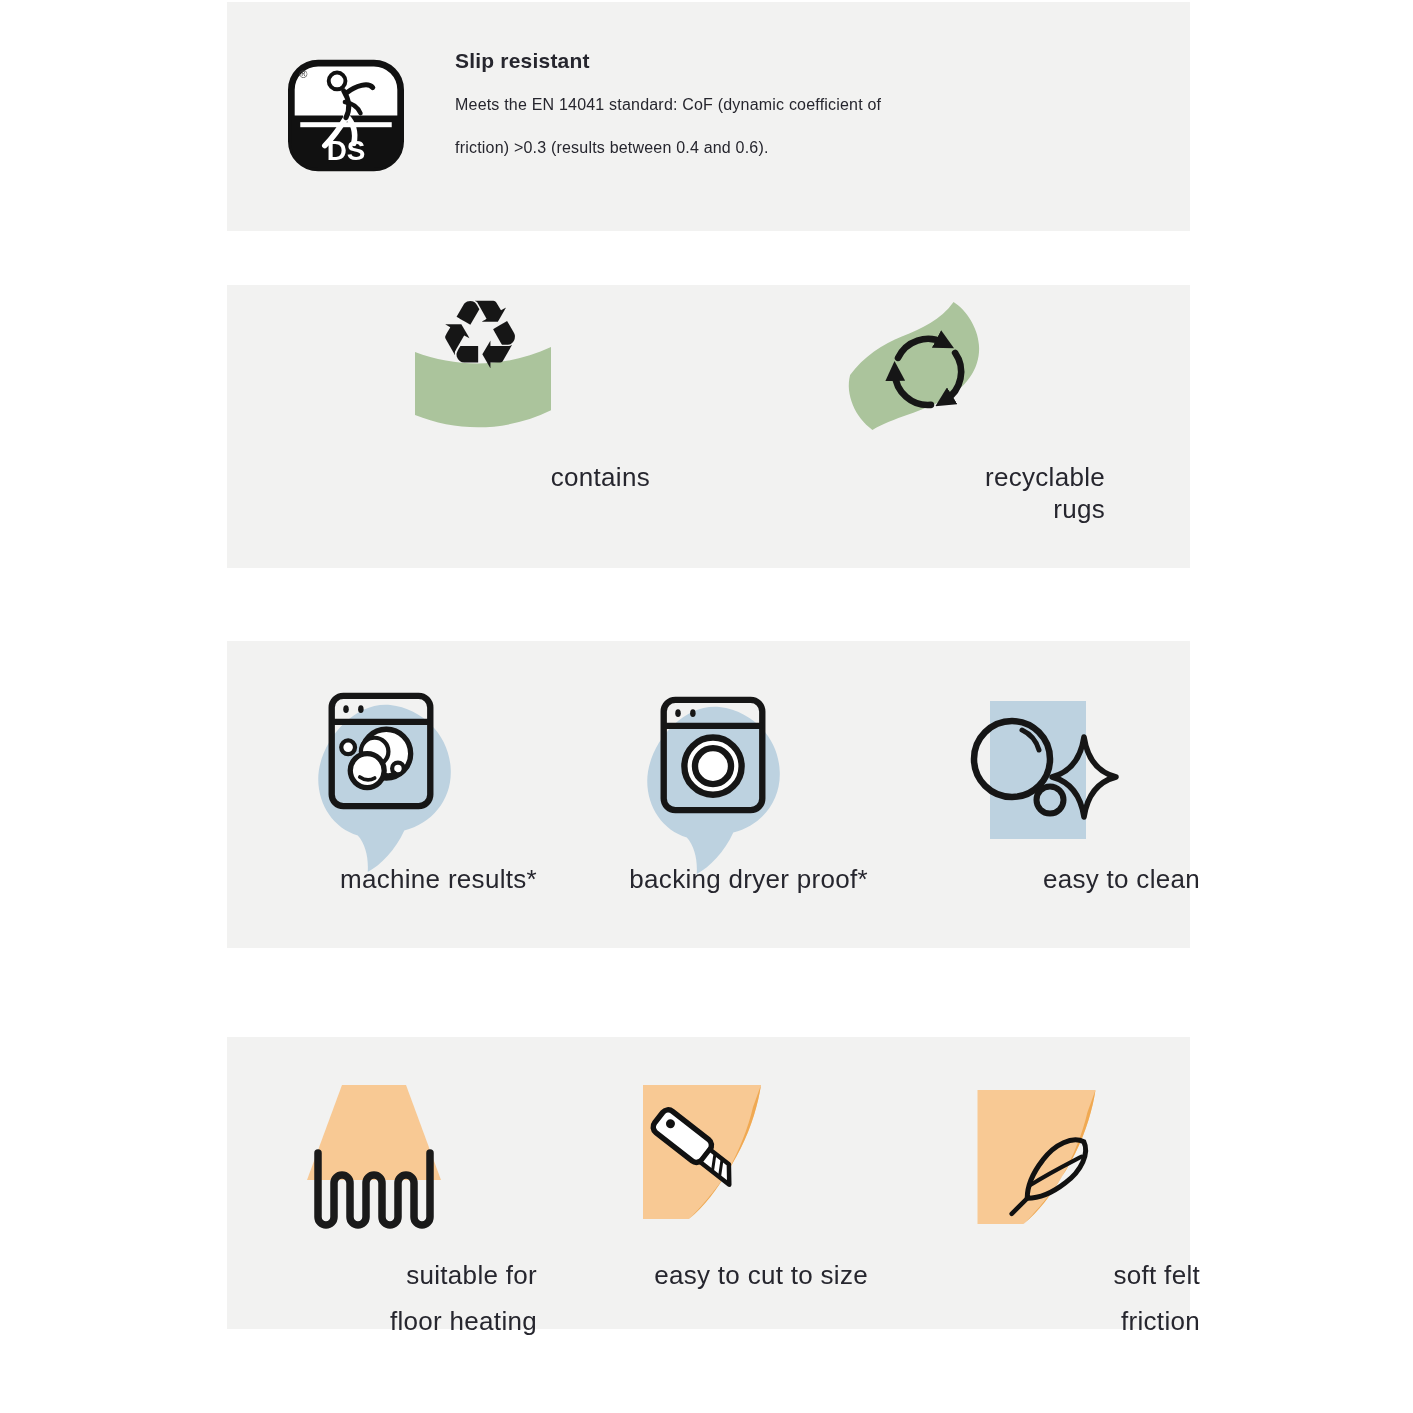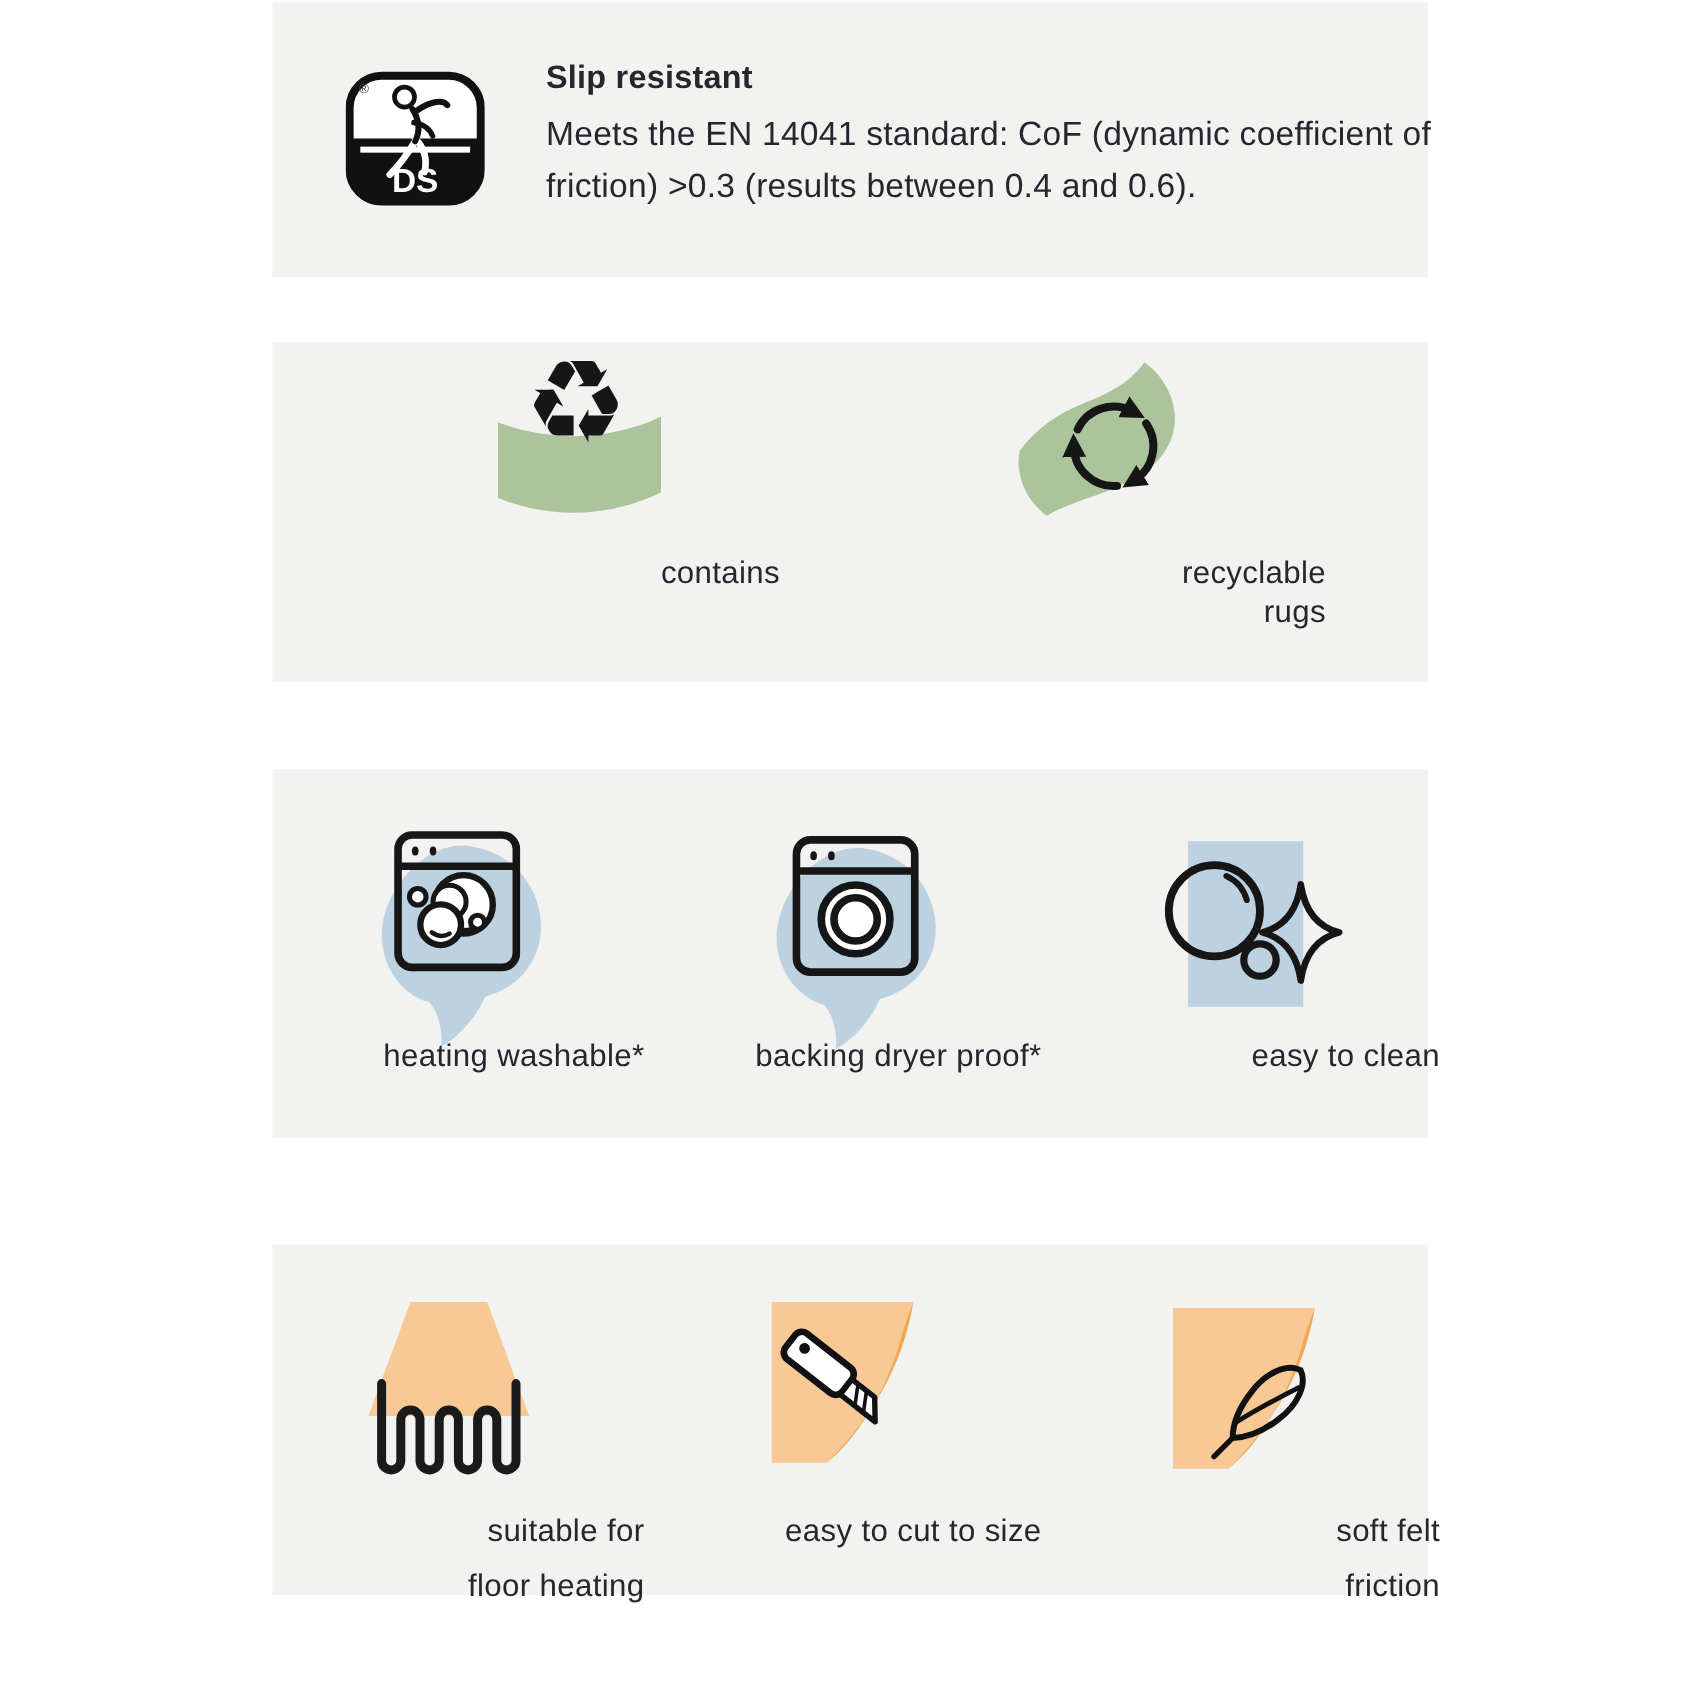--- a/index.html
+++ b/index.html
@@ -9,22 +9,22 @@
   }
   .panel{position:absolute;left:227px;width:963px;background:#f2f2f1;}
   #panel-slip{top:2px;height:229px;}
   #panel-eco{top:285px;height:283px;}
   #panel-care{top:641px;height:307px;}
   #panel-comfort{top:1037px;height:292px;}
 
   
   .ds-badge{position:absolute;left:61px;top:57px;width:116px;height:113px;}
   .slip-text{position:absolute;left:228px;top:47px;}
-  .slip-title{margin:0;font-size:27px;font-weight:700;letter-spacing:.2px;}
-  .slip-body{margin:10px 0 0 0;font-size:28px;line-height:43px;white-space:nowrap;letter-spacing:.2px;}
+  .slip-title{margin:0;font-size:21px;font-weight:700;letter-spacing:.2px;}
+  .slip-body{margin:10px 0 0 0;font-size:16px;line-height:43px;white-space:nowrap;letter-spacing:.2px;}
 
   
   .feature{position:absolute;top:0;height:100%;}
   .feature .label{position:absolute;width:100%;text-align:right;
                   font-size:26px;letter-spacing:.3px;line-height:32px;}
   .abs{position:absolute;}
 
   #panel-eco .feature{width:340px;}
   #panel-eco .f1{left:83px;}  #panel-eco .f2{left:538px;}
   #panel-eco .label{top:176px;}
@@ -126,21 +126,21 @@
         <circle cx="44" cy="56" r="13" stroke-width="4"></circle>
         <circle cx="37" cy="74" r="16" stroke-width="5"></circle>
         <circle cx="19" cy="52" r="6.5" stroke-width="4"></circle>
         <circle cx="66" cy="72" r="5.5" stroke-width="4"></circle>
       </g>
       <g stroke="#161616" fill="none" stroke-width="3.5" stroke-linecap="round">
         <path d="M30,80 Q37,85 44,81"></path>
         <path d="M52,77 Q58,80 63,76"></path>
       </g>
     </svg>
-    <div class="label">heating washable*</div>
+    <div class="label">machine results*</div>
   </div>
 
   <div class="feature f2">
     <svg class="abs" style="left:74px;top:60px;" width="165" height="180" viewBox="0 0 150 182">
       <path d="M80,6 C114,10 140,38 141,72 C142,102 122,126 94,133 C85,153 70,168 57,175
                C58,161 55,147 47,138 C23,131 7,108 7,81 C7,45 42,2 80,6 Z" fill="#bdd2e0"></path>
     </svg>
     <svg class="abs" style="left:102px;top:55px;" width="106" height="118" viewBox="0 0 100 111">
       <rect x="3.5" y="3.5" width="93" height="104" rx="11" fill="none" stroke="#161616" stroke-width="6"></rect>
       <line x1="3.5" y1="28" x2="96.5" y2="28" stroke="#161616" stroke-width="6"></line>

